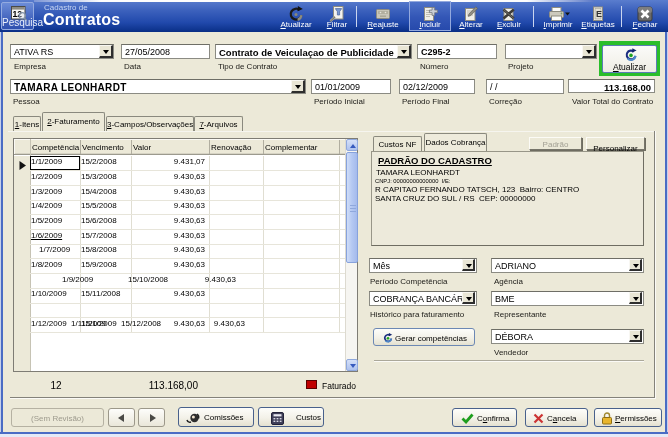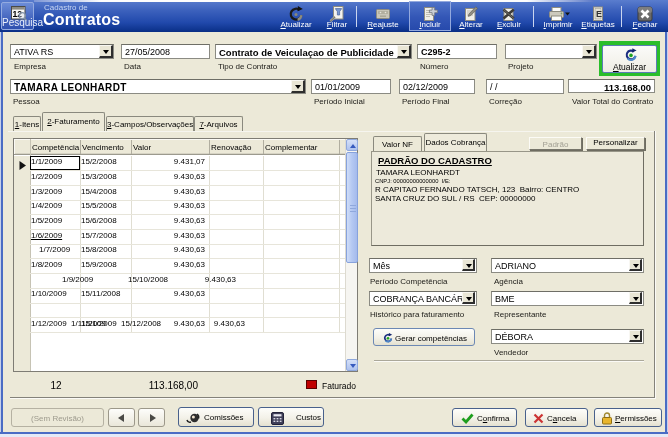--- a/index.html
+++ b/index.html
@@ -311,25 +311,25 @@
       <span class="gc" style="left:68px;">15/1/2009</span>
       <span class="gcr" style="right:153px;">9.430,63</span>
     </div>
 </div>
 
 <div class="ab" style="left:40px;top:380px;width:32px;text-align:center;font-size:10px;">12</div>
 <div class="ab" style="left:126px;top:380px;width:72px;text-align:right;font-size:10px;">113.168,00</div>
 <div class="ab" style="left:306px;top:379.5px;width:10.5px;height:9.5px;background:#C00000;border:1px solid #5A0000;"></div>
 <div class="ab" style="left:322px;top:380.5px;font-size:8.5px;">Faturado</div>
 
-<div class="ab" style="left:373px;top:136px;width:49px;height:15px;background:#ECE9D8;border:1px solid #8A897E;border-bottom:none;border-radius:2px 2px 0 0;font-size:8px;text-align:center;white-space:nowrap;overflow:hidden;padding-top:3px;">Valor NF</div>
+<div class="ab" style="left:373px;top:136px;width:49px;height:15px;background:#ECE9D8;border:1px solid #8A897E;border-bottom:none;border-radius:2px 2px 0 0;font-size:8px;text-align:center;white-space:nowrap;overflow:hidden;padding-top:3px;">Custos NF</div>
 <div class="ab" style="left:424px;top:132.5px;width:63px;height:18.5px;background:#EEEBDC;border:1px solid #8A897E;border-bottom:none;border-radius:2px 2px 0 0;font-size:8px;text-align:center;white-space:nowrap;overflow:hidden;padding-top:4px;z-index:3;">Dados Cobrança</div>
 
 <div class="bevbtn" style="left:529px;top:137px;width:53px;height:13px;color:#A3A094;padding-top:2px;">Padrão</div>
-<div class="bevbtn" style="left:586px;top:137px;width:59px;height:13px;padding-top:0;">Personalizar</div>
+<div class="bevbtn" style="left:586px;top:137px;width:59px;height:13px;padding-top:6px;">Personalizar</div>
 
 <div class="ab" style="left:371px;top:151px;width:273px;height:95px;background:#EDEADB;border:1px solid;border-color:#989688 #6F6D62 #6F6D62 #989688;"></div>
 <div class="ab" style="left:378px;top:155px;font-size:9.5px;font-weight:bold;text-decoration:underline;">PADRÃO DO CADASTRO</div>
 <div class="ab" style="left:376px;top:168px;font-size:8px;">TAMARA LEONHARDT</div>
 <div class="ab" style="left:375px;top:177.5px;font-size:5.8px;">CNPJ: 00000000000000&nbsp;&nbsp;I/E:</div>
 <div class="ab" style="left:375px;top:185px;font-size:8px;">R CAPITAO FERNANDO TATSCH, 123&nbsp;&nbsp;Bairro: CENTRO</div>
 <div class="ab" style="left:375px;top:193.5px;font-size:8px;">SANTA CRUZ DO SUL / RS&nbsp;&nbsp;CEP: 00000000</div>
 
 <div class="fld" style="left:369px;top:258px;width:108px;height:15px;">Mês</div>
 <div class="cmbBtn" style="left:462px;top:259px;width:13px;height:12px;">

